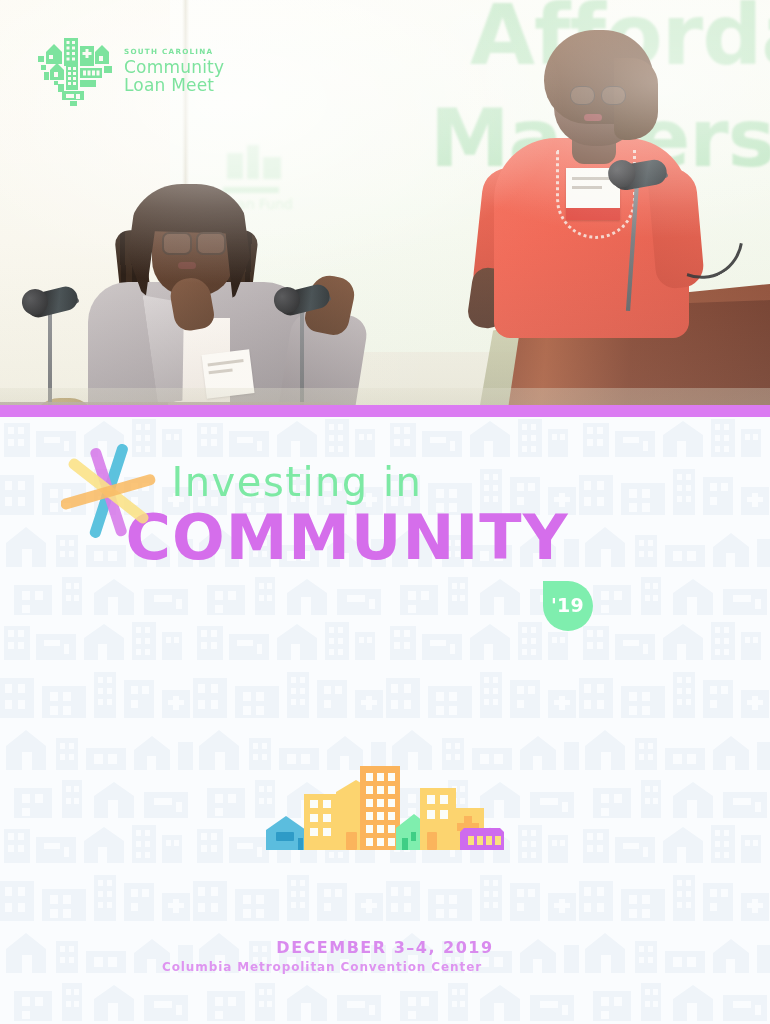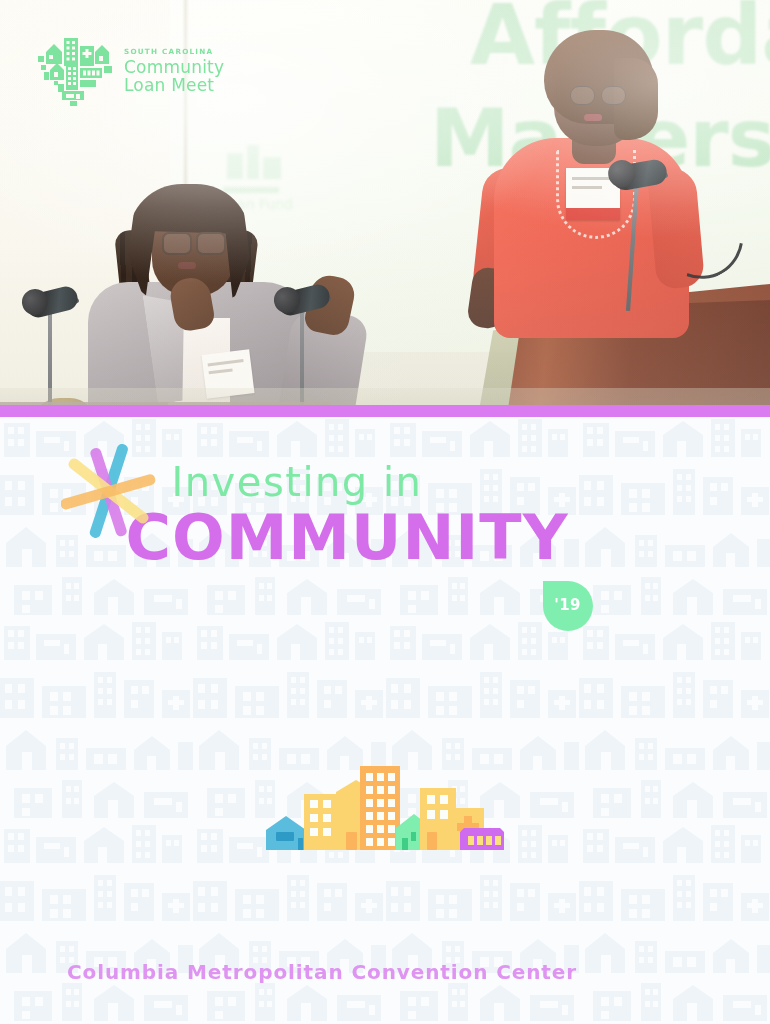--- a/index.html
+++ b/index.html
@@ -416,21 +416,21 @@
   .year-badge {
     position: absolute;
     right: -24px; bottom: -62px;
     width: 50px; height: 50px;
     background: #7FEEAE;
     border-radius: 0 25px 25px 25px;
     display: flex; align-items: center; justify-content: center;
   }
   .year-badge span {
     font-family: "DejaVu Sans", sans-serif;
-    font-size: 15px; font-weight: 700; color: #FFFFFF;
+    font-size: 19px; font-weight: 700; color: #FFFFFF;
     letter-spacing: .3px;
     transform: translateY(-1px);
   }
 
   .cityscape {
     position: absolute;
     left: 0; top: 345px; width: 770px;
     text-align: center;
   }
 
@@ -452,21 +452,21 @@
     font-size: 16px;
     font-weight: 700;
     color: #D98BEE;
     letter-spacing: 1.5px;
   }
   .event-venue {
     position: absolute;
     left: 0; top: 543px; width: 644px;
     text-align: center;
     font-family: "DejaVu Sans", sans-serif;
-    font-size: 20px;
+    font-size: 12px;
     font-weight: 700;
     color: #DE94F0;
     letter-spacing: .9px;
   }
 </style>
 </head>
 <body>
 
 <div class="poster">
 
@@ -793,15 +793,16 @@
         <rect x="197" y="61" width="22" height="8" fill="#FBB45C"></rect>
 
         <path d="M200 88 L200 70 L204 66 L240 66 L244 70 L244 88 Z" fill="#CE6BEE"></path>
         <rect x="208" y="74" width="6" height="9" fill="#FBE07E"></rect>
         <rect x="217" y="74" width="6" height="9" fill="#FBE07E"></rect>
         <rect x="226" y="74" width="6" height="9" fill="#FBE07E"></rect>
         <rect x="235" y="74" width="6" height="9" fill="#FBE07E"></rect>
       </svg>
     </div>
 
+    <div class="event-date">DECEMBER 3–4, 2019</div>
     <div class="event-venue">Columbia Metropolitan Convention Center</div>
   </div>
 </div>
 
 </body></html>

